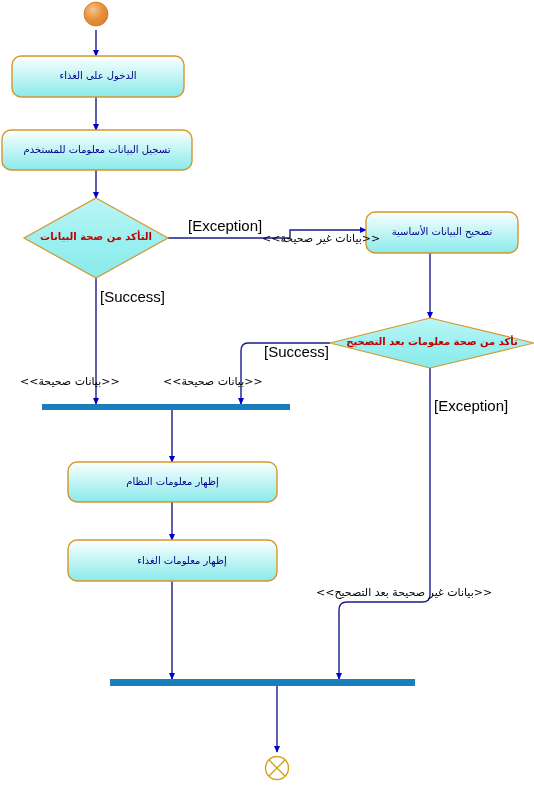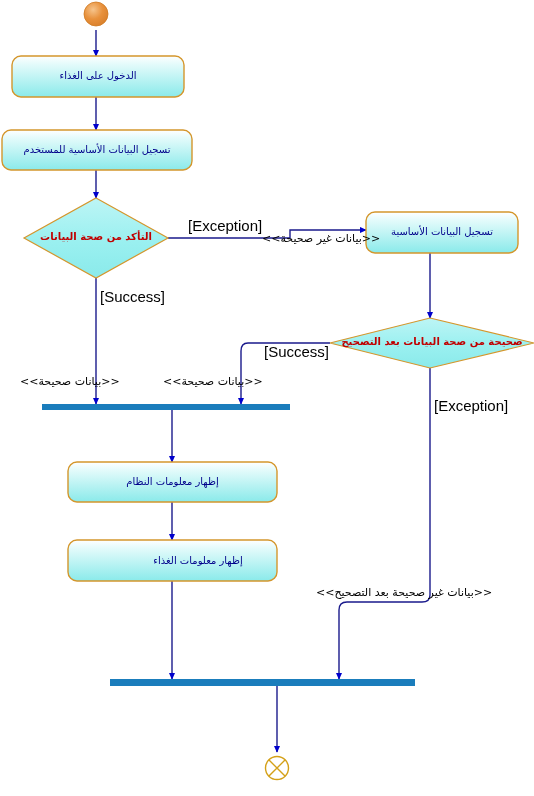--- a/index.html
+++ b/index.html
@@ -128,31 +128,31 @@
 
   <rect x="68" y="540" width="209" height="41" rx="9" ry="9" fill="url(#actGrad)" stroke="#d4962c" stroke-width="1.4"></rect>
 
   <polygon points="96,198 168,238 96,278 24,238" fill="url(#decGrad)" stroke="#d4962c" stroke-width="1.2"></polygon>
 
   <polygon points="430,318 534,343 430,368 330,343" fill="url(#decGrad)" stroke="#d4962c" stroke-width="1.2"></polygon>
 </svg>
 
 <div class="node-text activity-label" style="left:12px; top:70px; width:172px;">الدخول على الغذاء</div>
 
-<div class="node-text activity-label" style="left:2px; top:144px; width:190px;">تسجيل البيانات الأساسية للمستخدم</div>
+<div class="node-text activity-label" style="left:2px; top:144px; width:190px;">تسجيل البيانات معلومات للمستخدم</div>
 
 <div class="node-text decision-label" style="left:24px; top:231px; width:144px;text-align:center;">التأكد من صحة البيانات</div>
 
-<div class="node-text activity-label" style="left:366px; top:226px; width:152px;">تسجيل البيانات الأساسية</div>
+<div class="node-text activity-label" style="left:366px; top:226px; width:152px;">تصحيح البيانات الأساسية</div>
 
-<div class="node-text decision-label" style="left:336px; top:336px; width:192px;">صحيحة من صحة البيانات بعد التصحيح</div>
+<div class="node-text decision-label" style="left:336px; top:336px; width:192px;">تأكد من صحة معلومات بعد التصحيح</div>
 
 <div class="node-text activity-label" style="left:68px; top:476px; width:209px;">إظهار معلومات النظام</div>
 
-<div class="node-text activity-label" style="left:80px; top:555px; width:236px;">إظهار معلومات الغذاء</div>
+<div class="node-text activity-label" style="left:64px; top:555px; width:236px;">إظهار معلومات الغذاء</div>
 
 <div class="guard-label" style="left:188px; top:217px;">[Exception]</div>
 
 <div class="guard-label" style="left:100px; top:288px;">[Success]</div>
 
 <div class="guard-label" style="left:264px; top:343px;">[Success]</div>
 
 <div class="guard-label" style="left:434px; top:397px;">[Exception]</div>
 
 <div class="stereo-label" style="left:262px; top:232px;">&lt;&lt;بيانات غير صحيحة&gt;&gt;</div>

